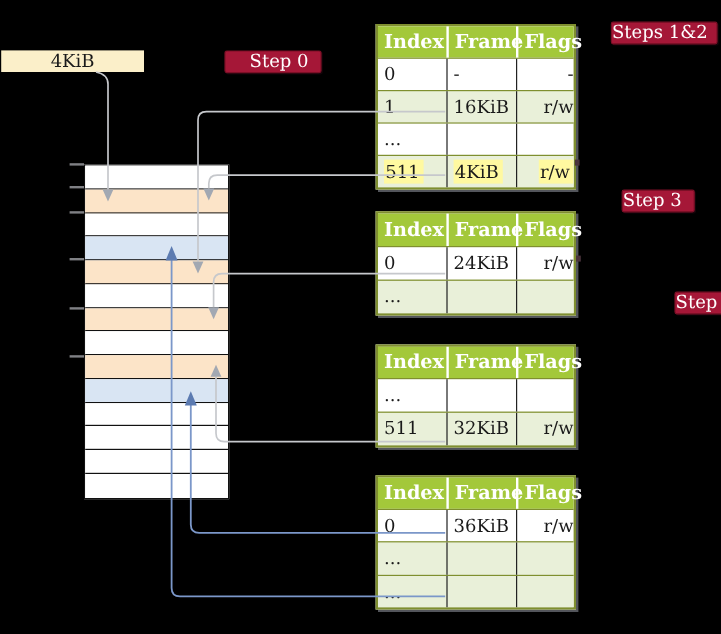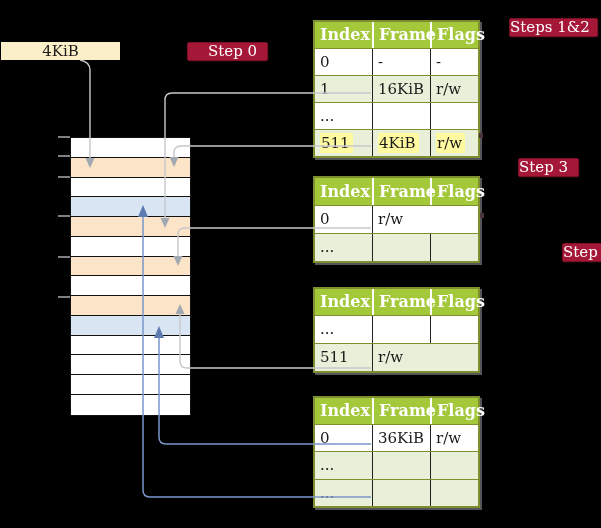--- a/index.html
+++ b/index.html
@@ -59,21 +59,21 @@
     color:#fff;font-weight:bold;font-size:16px;line-height:var(--hh);}
   .thead .hc{padding-left:5px;box-sizing:border-box;}
   .thead .hc+ .hc{border-left:2px solid #fff;}
   .trow{display:flex;height:var(--rh);font-size:15px;line-height:var(--rh);
     border-top:1px solid var(--table-border-olive,#7f8f2f);color:#1a1a1a;}
   .trow.shaded{background:var(--table-row-green,#e9f0d9);}
   .trow .tc{padding-left:5px;box-sizing:border-box;white-space:nowrap;overflow:hidden;}
   .trow .tc+ .tc{border-left:1px solid #222;}
   .c0{width:57px;flex:none;}
   .c1{width:58px;flex:none;}
-  .c2{flex:1;}
+  .c2{flex:1;text-align:right;}
   .hl{background:var(--highlight-yellow,#fff9a0);padding:1px 3px 1px 1px;}
 
   .stub{position:absolute;width:4px;height:5px;background:#4a333c;z-index:5;}
   #stub-a{left:479px;top:133px;}
   #stub-b{left:480px;top:213px;}
 </style>
 </head>
 <body>
 
 <div class="stage">
@@ -166,20 +166,21 @@
       </div>
     </div>
   <div class="ptable" id="t1">
       <div class="thead">
         <div class="hc c0">Index</div>
         <div class="hc c1">Frame</div>
         <div class="hc c2">Flags</div>
       </div>
       <div class="trow">
         <div class="tc c0">0</div>
+        <div class="tc c1">24KiB</div>
         <div class="tc c2">r/w</div>
       </div>
       <div class="trow shaded">
         <div class="tc c0">...</div>
         <div class="tc c1"></div>
         <div class="tc c2"></div>
       </div>
     </div>
   <div class="ptable" id="t2">
       <div class="thead">
@@ -187,20 +188,21 @@
         <div class="hc c1">Frame</div>
         <div class="hc c2">Flags</div>
       </div>
       <div class="trow">
         <div class="tc c0">...</div>
         <div class="tc c1"></div>
         <div class="tc c2"></div>
       </div>
       <div class="trow shaded">
         <div class="tc c0">511</div>
+        <div class="tc c1">32KiB</div>
         <div class="tc c2">r/w</div>
       </div>
     </div>
   <div class="ptable" id="t3">
       <div class="thead">
         <div class="hc c0">Index</div>
         <div class="hc c1">Frame</div>
         <div class="hc c2">Flags</div>
       </div>
       <div class="trow">

